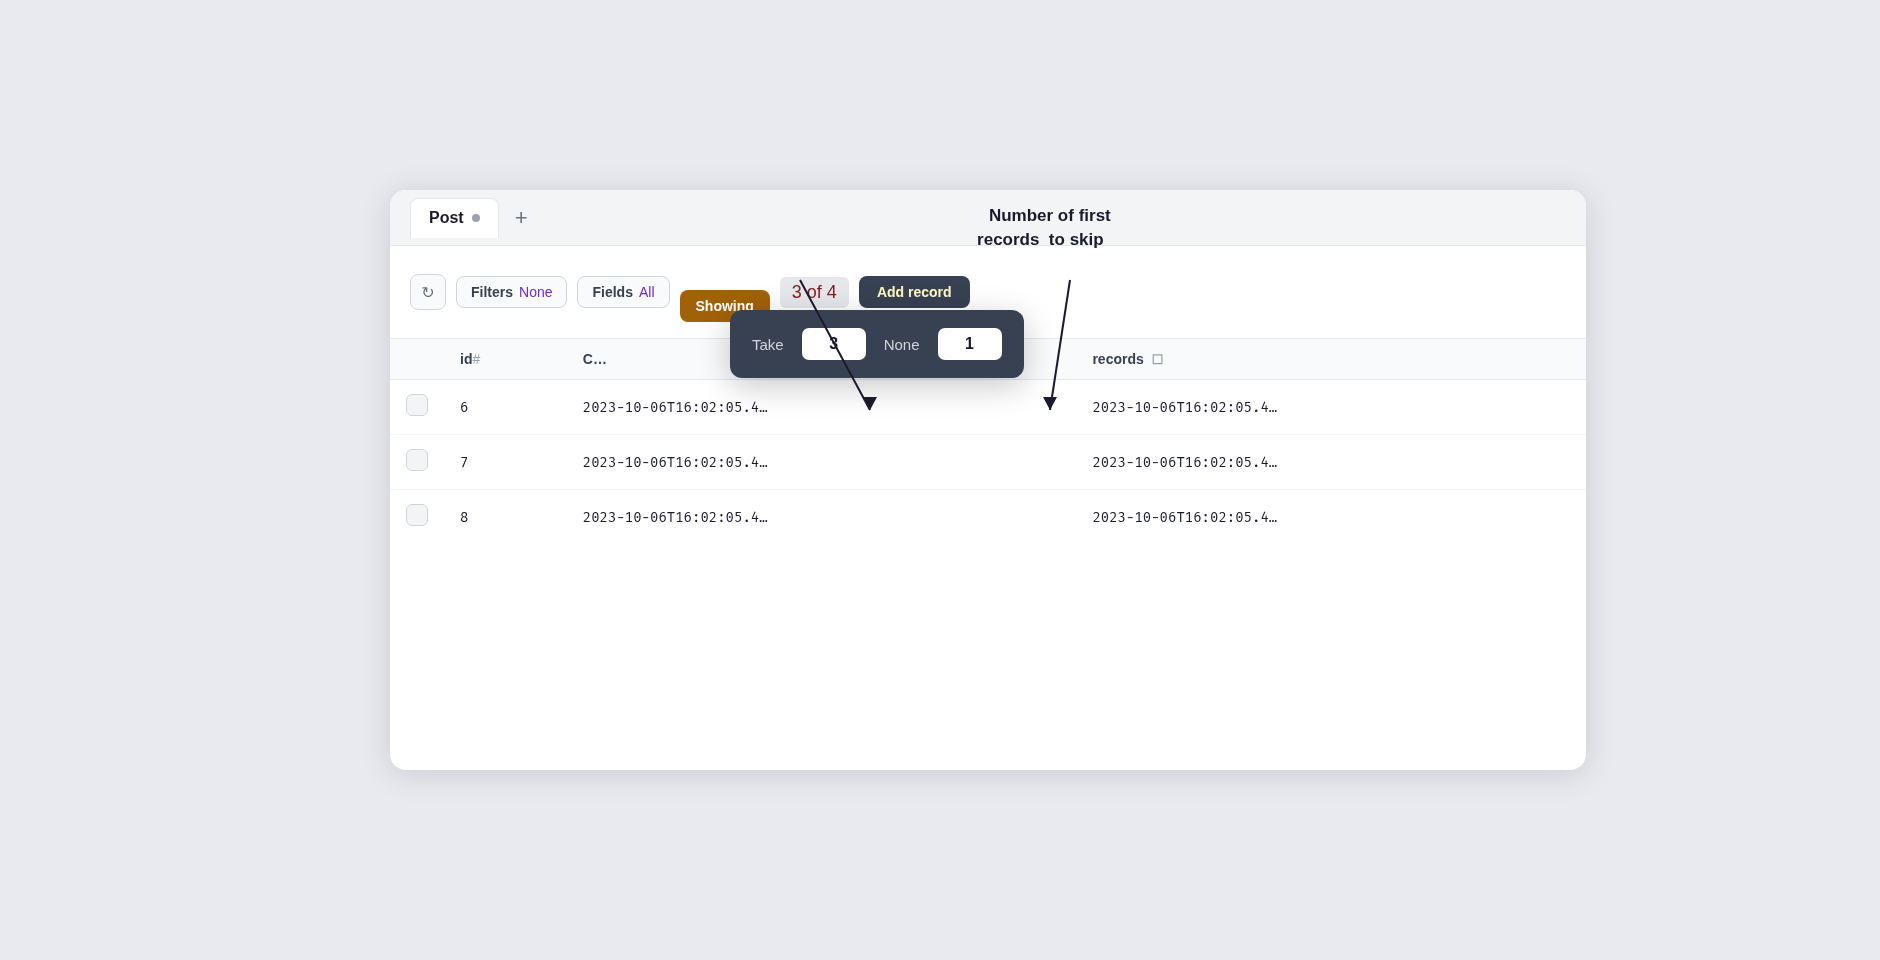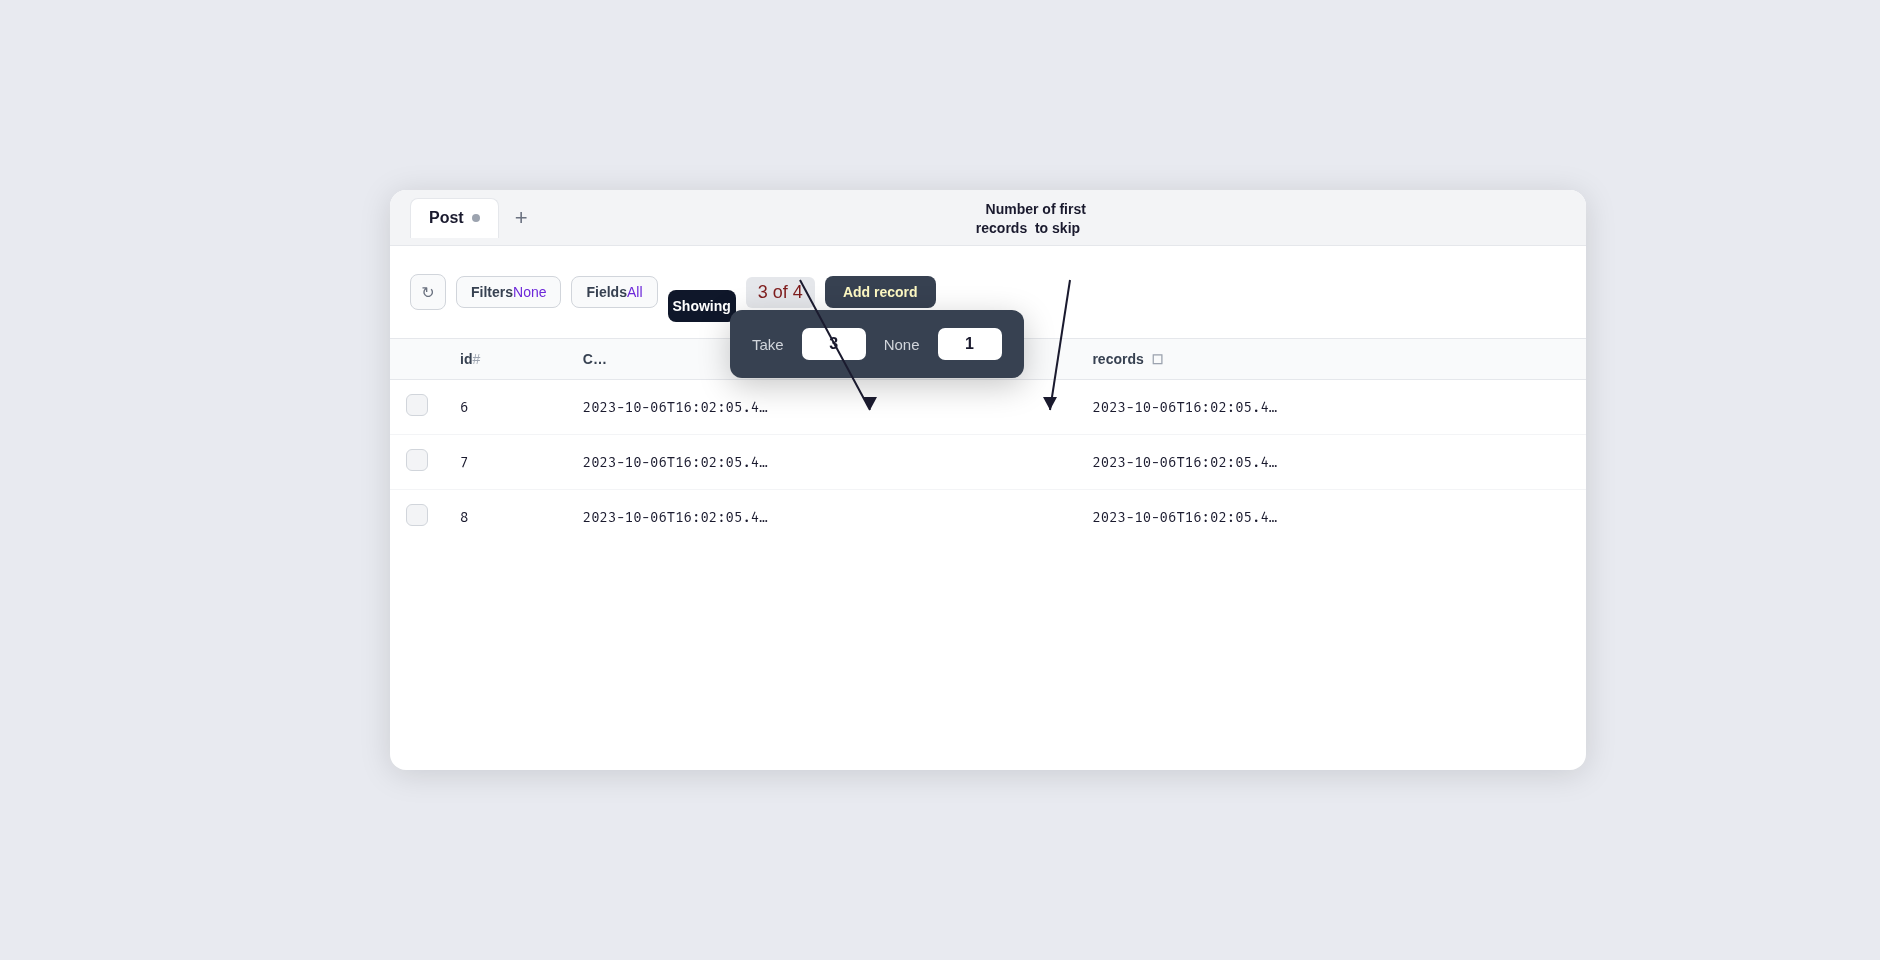--- a/index.html
+++ b/index.html
@@ -76,20 +76,21 @@
       gap: 10px;
       padding: 16px 20px;
       border-bottom: 1px solid #e5e7eb;
       background: #fff;
       position: relative;
     }
 
     .toolbar-btn {
       display: flex;
       align-items: center;
+      gap: 6px;
       border: 1.5px solid #d1d5db;
       background: #f9fafb;
       border-radius: 8px;
       padding: 7px 14px;
       font-size: 14px;
       font-weight: 600;
       color: #374151;
       cursor: pointer;
     }
 
@@ -118,25 +119,25 @@
       height: 36px;
       display: flex;
       align-items: center;
       justify-content: center;
       cursor: pointer;
       color: #6b7280;
       font-size: 16px;
     }
 
     .showing-btn {
-      background: #0f172a;
+      background: #a16207;
       color: #fff;
       border: none;
       border-radius: 8px;
-      padding: 8px 5px;
+      padding: 8px 16px;
       font-size: 14px;
       font-weight: 700;
       cursor: pointer;
       margin-top: 28px;
     }
 
     .showing-count {
       background: #e5e7eb;
       color: #7f1d1d;
       border-radius: 6px;
@@ -235,21 +236,21 @@
       color: #9ca3af;
       font-size: 13px;
       margin-left: 4px;
     }
   </style>
 </head>
 <body>
 
 <div style="position: relative; width: 1100px;">
 
-  <div style="position:absolute; top: -10px; left: 580px; font-size:14px; font-weight:600; color:#1a1a2e; text-align:center; line-height:1.4; z-index:200; white-space:pre;">
+  <div style="position:absolute; top: -10px; left: 580px; font-size:17px; font-weight:600; color:#1a1a2e; text-align:center; line-height:1.4; z-index:200; white-space:pre;">
     <span>Number of first
 records  to skip</span>
   </div>
 
   <svg style="position:absolute;top:0;left:0;width:100%;height:280px;pointer-events:none;z-index:199;" overflow="visible">
 
     <line x1="410" y1="90" x2="480" y2="220" stroke="#1a1a2e" stroke-width="2"></line>
     <polygon points="480,220 473,207 487,207" fill="#1a1a2e"></polygon>
 
     <line x1="680" y1="90" x2="660" y2="220" stroke="#1a1a2e" stroke-width="2"></line>

